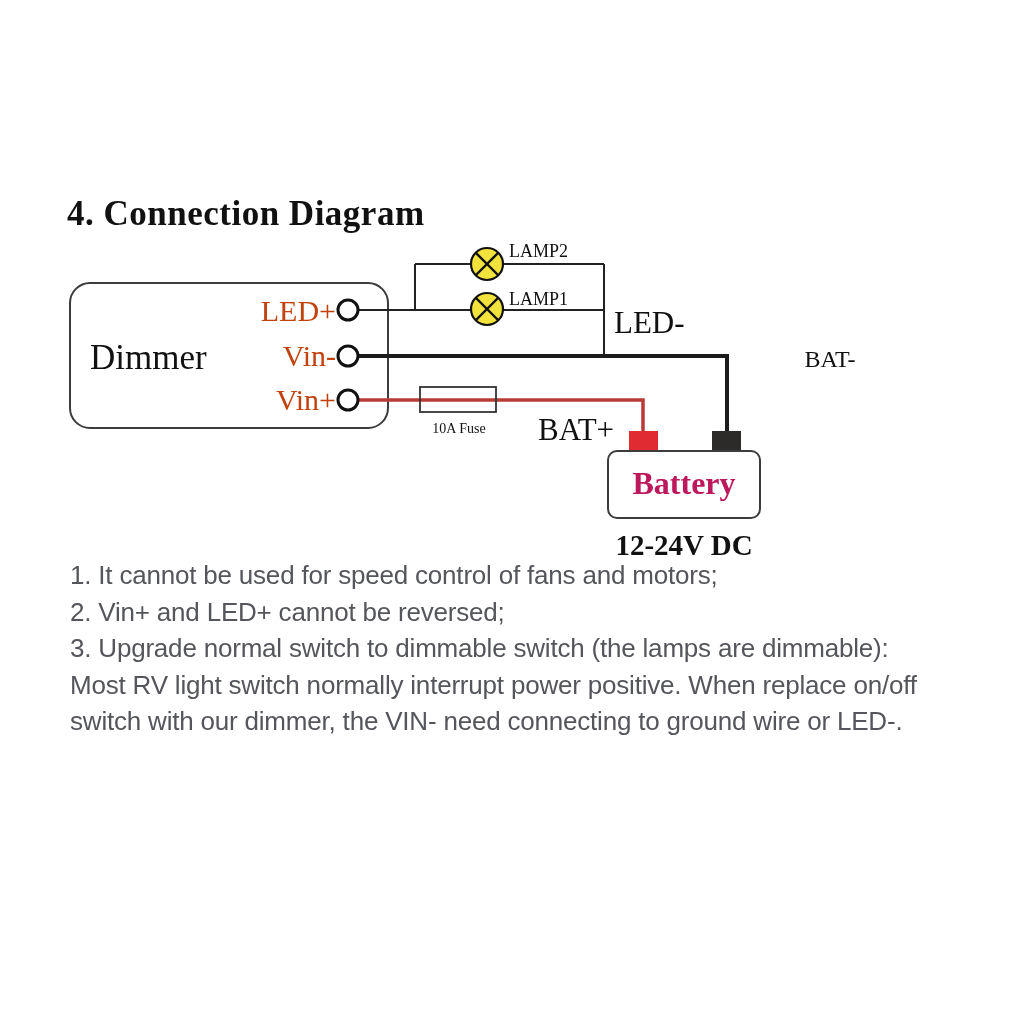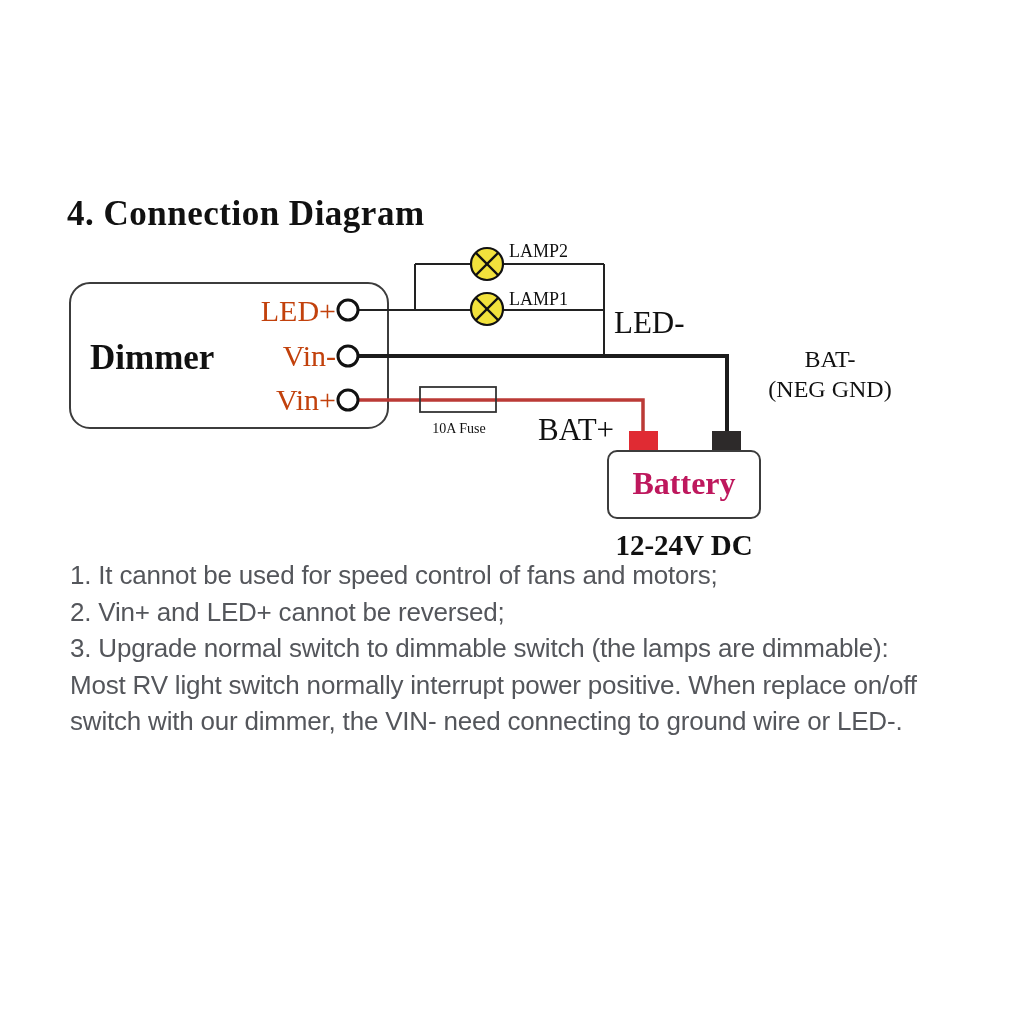--- a/index.html
+++ b/index.html
@@ -31,21 +31,21 @@
   }
 
   svg.wiring {
     position: absolute;
     left: 0; top: 0;
   }
 
   .dimmer-label {
     left: 90px; top: 338px;
     font-size: 35px;
-    font-weight: bold;
+    font-weight: normal;
     color: #111;
   }
   .terminal-label {
     left: 240px; width: 96px;
     text-align: right;
     font-size: 30px;
     line-height: 36px;
     color: #c2410c;
   }
   .t-ledplus { top: 293px; }
@@ -166,21 +166,20 @@
   <div class="abs terminal-label t-vinminus">Vin-</div>
   <div class="abs terminal-label t-vinplus">Vin+</div>
 
   <div class="abs lamp-label l-lamp2">LAMP2</div>
   <div class="abs lamp-label l-lamp1">LAMP1</div>
 
   <div class="abs led-minus-label">LED-</div>
 
   <div class="abs bat-minus-label">
     <div>BAT-</div>
-    <div>(NEG GND)</div>
   </div>
 
   <div class="abs bat-plus-label">BAT+</div>
 
   <div class="abs fuse-label">10A Fuse</div>
 
   <div class="abs battery-label">Battery</div>
   <div class="abs battery-voltage">12-24V DC</div>
 
   <div class="abs notice">

